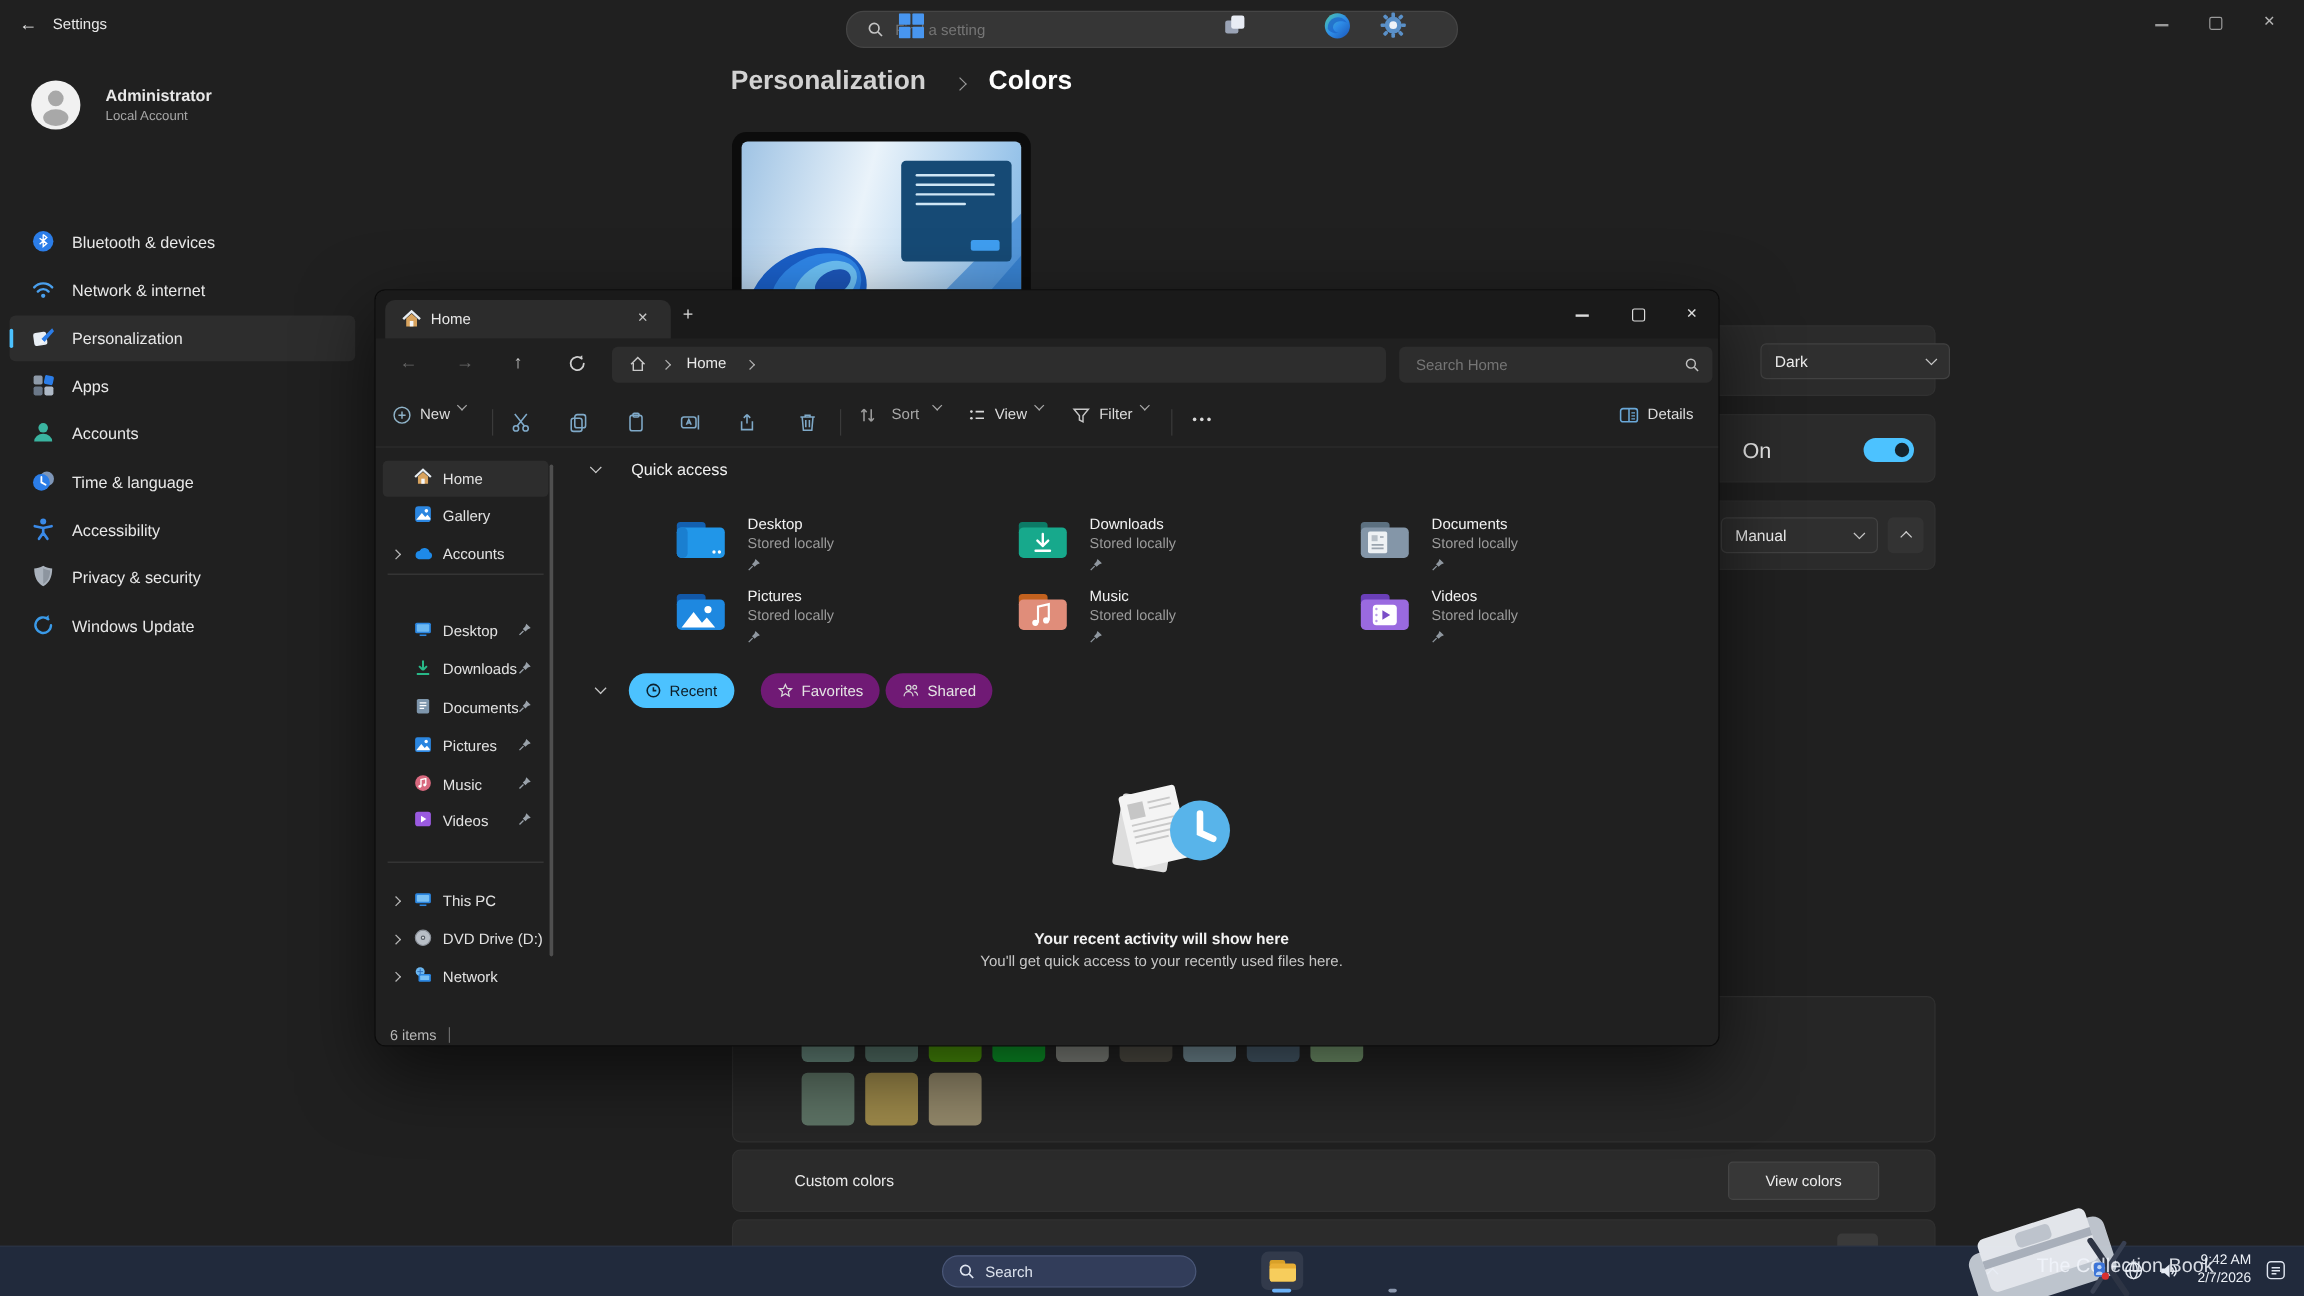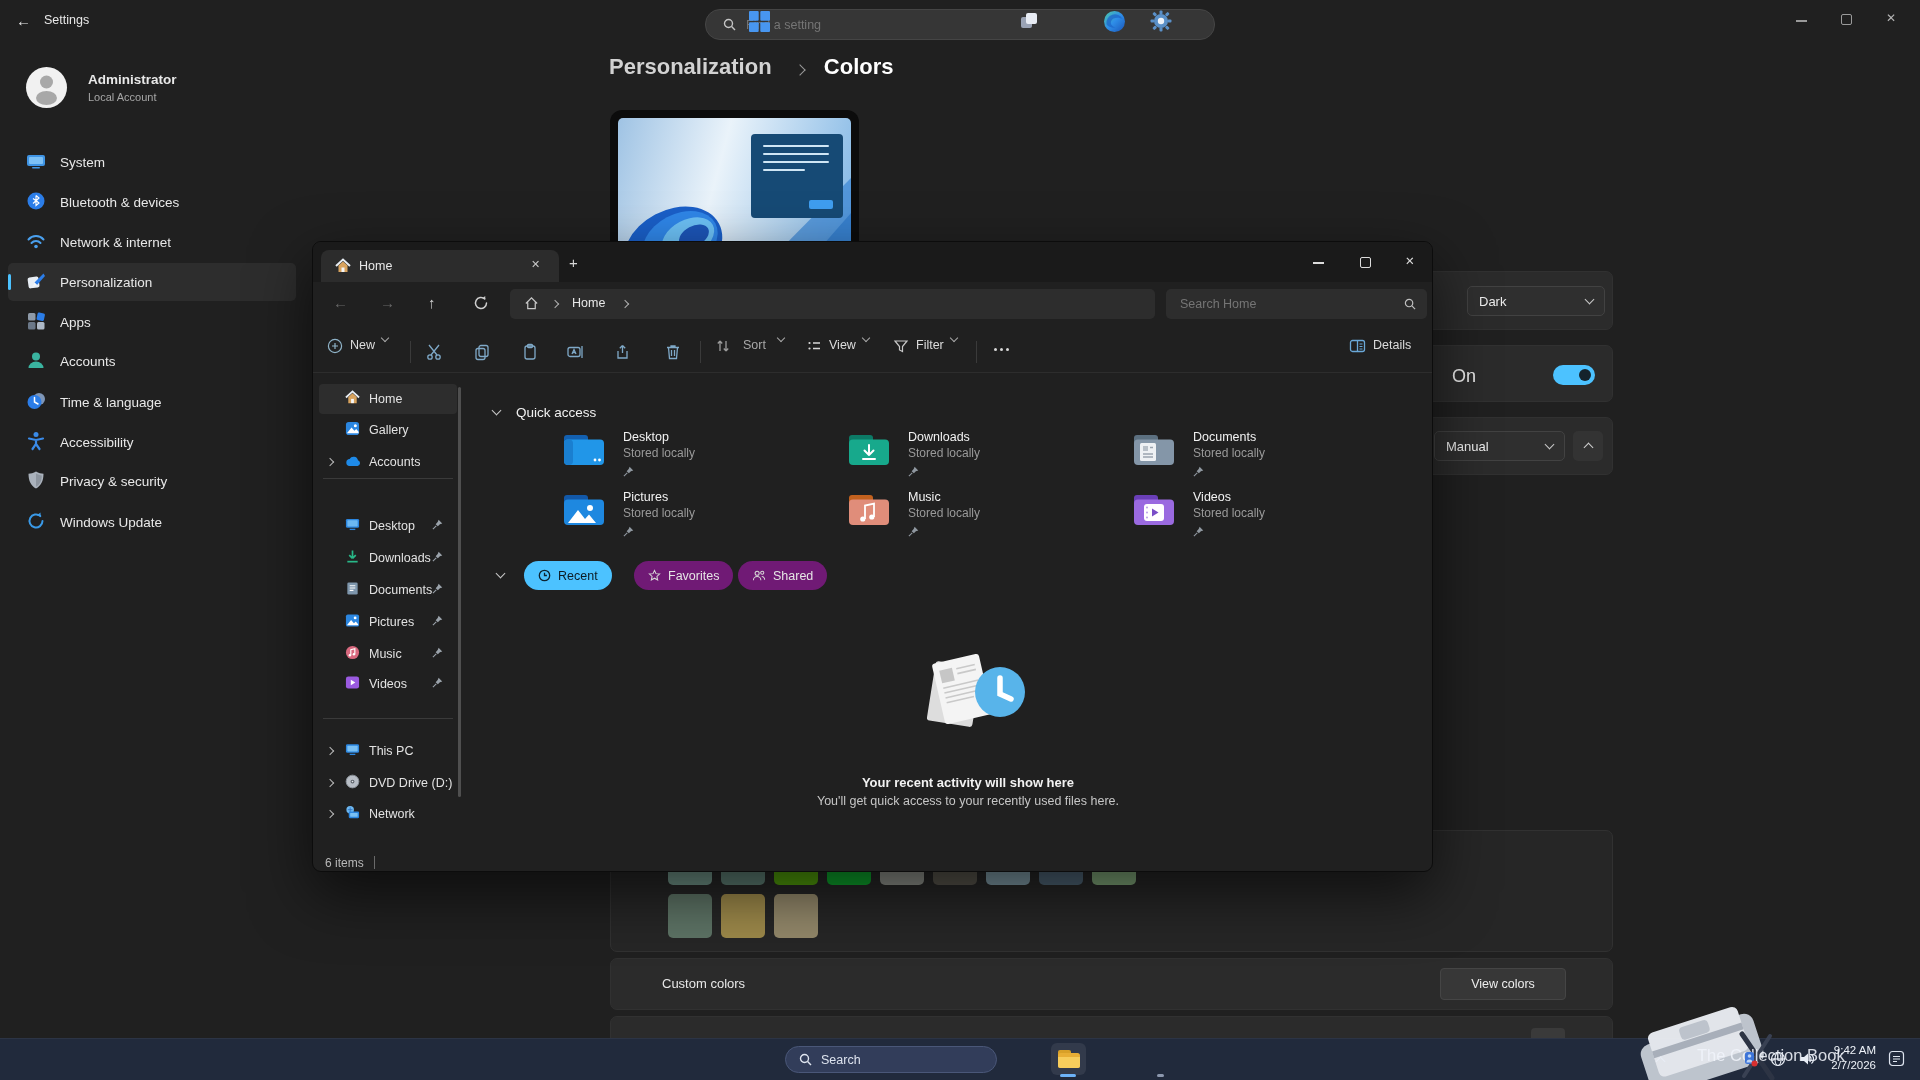--- a/index.html
+++ b/index.html
@@ -62,28 +62,20 @@
 
   <div class="abs" style="left:26px;top:67px;width:41px;height:41px;border-radius:50%;background:#f1f1f1;overflow:hidden;">
     <svg width="41" height="41" viewBox="0 0 41 41">
         <circle cx="20.5" cy="15" r="6.5" fill="#a8a8a8"></circle>
         <ellipse cx="20.5" cy="31" rx="10.5" ry="7" fill="#a8a8a8"></ellipse>
       </svg>
   </div>
   <div class="abs nw" style="left:88px;top:72px;font-size:13.5px;font-weight:bold;">Administrator</div>
   <div class="abs nw" style="left:88px;top:91px;font-size:11px;color:#a6a6a6;">Local Account</div>
 
-  <div class="nav-item" style="top:143px;">
-    <span><svg width="20" height="20" viewBox="0 0 20 20">
-          <rect x="1" y="4" width="18" height="11" rx="2" fill="#3f94e4"></rect>
-          <rect x="3" y="6" width="14" height="7" rx="1" fill="#7cc0f5"></rect>
-          <rect x="6" y="16" width="8" height="1.6" rx="0.8" fill="#3f94e4"></rect>
-        </svg></span>
-    <span>System</span>
-  </div>
   <div class="nav-item" style="top:183px;">
     <span><svg width="20" height="20" viewBox="0 0 20 20">
           <circle cx="10" cy="10" r="8.5" fill="#2b7de8"></circle>
           <path d="M10 4.5 L13 7 L10 9.5 L13 12 L10 14.5 V4.5 M7 7.5 L13 12 M13 7 L7 12.5" stroke="#fff" stroke-width="1.1" fill="none"></path>
         </svg></span>
     <span>Bluetooth &amp; devices</span>
   </div>
   <div class="nav-item" style="top:223px;">
     <span><svg width="20" height="20" viewBox="0 0 20 20">
           <path d="M2.5 8.5 a10 10 0 0 1 15 0" stroke="#4aa0ee" stroke-width="2" fill="none" stroke-linecap="round"></path>
@@ -166,21 +158,21 @@
         <div class="abs" style="left:12px;top:11px;width:66px;height:2px;background:#cfe6f5;border-radius:1px;"></div>
         <div class="abs" style="left:12px;top:19px;width:66px;height:2px;background:#cfe6f5;border-radius:1px;"></div>
         <div class="abs" style="left:12px;top:27px;width:66px;height:2px;background:#cfe6f5;border-radius:1px;"></div>
         <div class="abs" style="left:12px;top:35px;width:42px;height:2px;background:#cfe6f5;border-radius:1px;"></div>
         <div class="abs" style="left:58px;top:66px;width:24px;height:9px;background:#3f9ef0;border-radius:2px;"></div>
       </div>
     </div>
   </div>
 
   <div class="card" style="left:610px;top:271px;width:1003px;height:59px;"></div>
-  <div class="dd" style="left:1467px;top:286px;width:138px;height:30px;gap:44px;">
+  <div class="dd" style="left:1467px;top:286px;width:158px;height:30px;gap:44px;">
     <span>Dark</span>
     <span class="chev down" style="color:#c8c8c8;margin-top:-3px;"></span>
   </div>
 
   <div class="card" style="left:610px;top:345px;width:1003px;height:57px;"></div>
   <div class="abs nw" style="left:1452px;top:366px;font-size:18px;">On</div>
   <div class="abs" style="left:1553px;top:365px;width:42px;height:20px;background:#4CC2FF;border-radius:10px;">
     <div style="position:absolute;right:4px;top:4px;width:12px;height:12px;border-radius:50%;background:#15232c;"></div>
   </div>
 
@@ -459,21 +451,21 @@
       <span class="ic"><svg width="15" height="15" viewBox="0 0 16 16">
             <circle cx="5.5" cy="5" r="4" fill="#6cb8f2"></circle>
             <path d="M3 5 h5 M5.5 2.5 v5" stroke="#2b6ab8" stroke-width="0.8"></path>
             <rect x="4" y="7" width="11" height="7" rx="1.2" fill="#2b86e0"></rect>
             <rect x="5.5" y="8.5" width="8" height="4" rx="0.6" fill="#79c0f4"></rect>
           </svg></span>
       <span class="lb">Network</span>
     </div>
     <div class="abs" style="left:145px;top:145px;width:3px;height:410px;background:#4f4f4f;border-radius:2px;"></div>
 
-    <div class="erow" style="left:180px;top:160px;height:20px;gap:16px;">
+    <div class="erow" style="left:180px;top:139px;height:20px;gap:26px;">
       <span class="chev down" style="color:#c8c8c8;margin-top:-3px;"></span>
       <span style="font-size:13.5px;color:#f0f0f0;">Quick access</span>
     </div>
 
     <div class="qa-item" style="left:249px;top:188px;">
       <span class="abs" style="left:0;top:3px;"><svg width="44" height="34" viewBox="0 0 44 34">
             <rect x="2" y="2" width="24" height="10" rx="3" fill="#1360b0"></rect>
             <rect x="2" y="6.5" width="40" height="25.5" rx="4" fill="#2196e8"></rect>
             <rect x="2" y="6.5" width="9" height="25.5" rx="4" fill="#1a7fd0"></rect>
             <circle cx="33" cy="27" r="1.4" fill="#fff"></circle>

